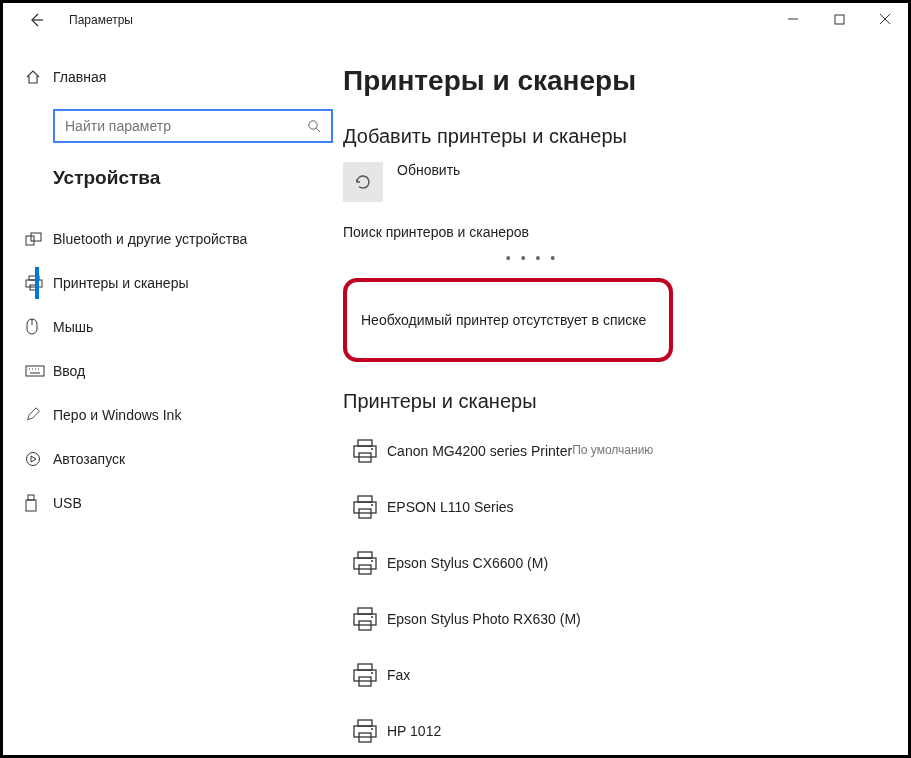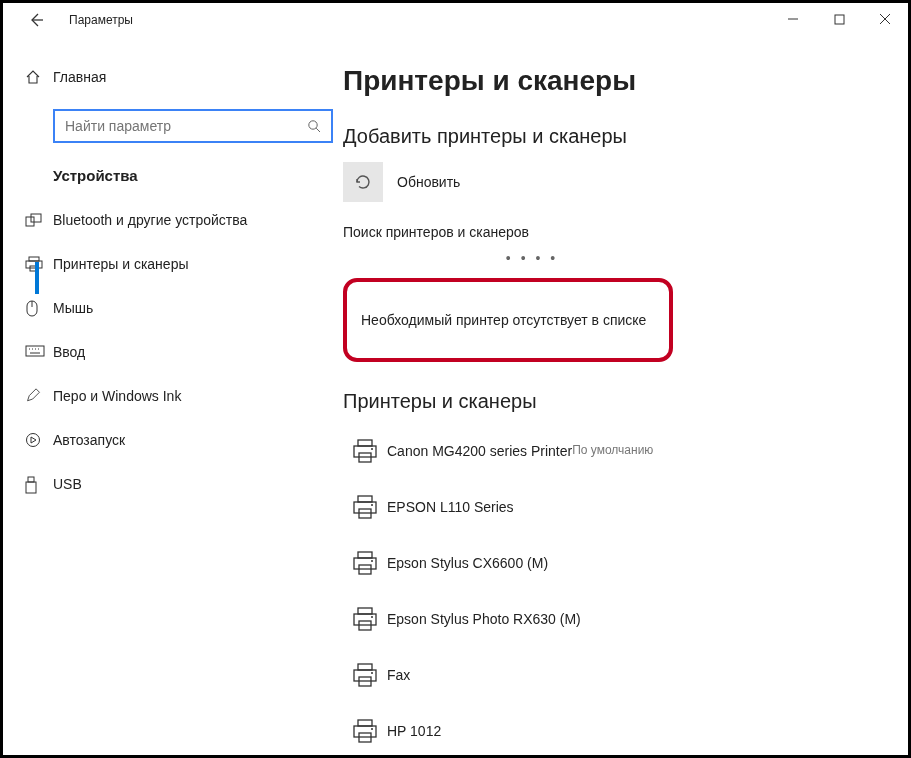--- a/index.html
+++ b/index.html
@@ -12,29 +12,29 @@
   .win-controls { position:absolute; top:0; right:0; display:flex; }
   .win-btn { width:46px; height:32px; display:flex; align-items:center; justify-content:center; color:#444; }
   .body { flex:1; display:flex; overflow:hidden; }
   .sidebar { width:330px; padding:22px 0 0 0; display:flex; flex-direction:column; position:relative; }
   .home-row { display:flex; align-items:center; height:36px; padding:0 22px 0 50px; font-size:14px; color:#222; cursor:default; }
   .home-icon { width:22px; display:inline-flex; align-items:center; justify-content:flex-start; margin-left:-28px; margin-right:6px; }
   .search-wrap { padding:14px 22px 0 50px; }
   .search { width:280px; height:34px; border:2px solid #3b82f6; display:flex; align-items:center; padding:0 10px; color:#666; }
   .search input { flex:1; border:none; outline:none; font-size:14px; color:#333; background:transparent; }
   .search .s-icon { font-size:14px; color:#555; }
-  .category { padding:24px 22px 4px 50px; font-size:15px; font-weight:600; color:#222; }
+  .category { padding:24px 22px 4px 50px; font-size:19px; font-weight:600; color:#222; }
   .nav-list { margin-top:24px; }
-  .nav-item { height:44px; display:flex; align-items:flex-start; padding:0 22px 0 50px; font-size:14px; color:#222; cursor:default; position:relative; }
+  .nav-item { height:44px; display:flex; align-items:center; padding:0 22px 0 50px; font-size:14px; color:#222; cursor:default; position:relative; }
   .nav-item .nav-icon { width:28px; display:inline-flex; align-items:center; justify-content:flex-start; margin-left:-28px; color:#333; }
   .nav-item.active::before { content:""; position:absolute; left:32px; top:6px; bottom:6px; width:4px; background:#0078d7; }
   .content { flex:1; padding:28px 20px 0 10px; overflow:hidden; }
   h1.page-title { font-size:28px; font-weight:600; color:#222; }
   h2.section { font-size:20px; font-weight:400; color:#222; margin-top:28px; }
-  .refresh-row { display:flex; align-items:center; margin-top:14px; }
+  .refresh-row { display:flex; align-items:flex-start; margin-top:14px; }
   .refresh-btn { width:40px; height:40px; background:#e6e6e6; display:flex; align-items:center; justify-content:center; color:#444; font-size:18px; }
   .refresh-label { margin-left:14px; font-size:14px; color:#222; }
   .search-status { display:flex; align-items:center; margin-top:22px; font-size:14px; color:#222;}
   .loading-dots { font-size:14px; letter-spacing:3px; color:#666; margin-left:24px; position:relative; top:10px; }
   .missing-box { margin-top:22px; border:4px solid #c20021; border-radius:14px; padding:30px 14px; width:330px; font-size:14px; color:#222; cursor:default; }
   .printers-list { margin-top:10px; }
   .p-row { display:flex; align-items:center; height:56px; cursor:default; }
   .p-icon { width:44px; display:flex; align-items:center; justify-content:center; color:#333; }
   .p-text { display:flex; flex-direction:row; }
   .p-name { font-size:14px; color:#222; }

